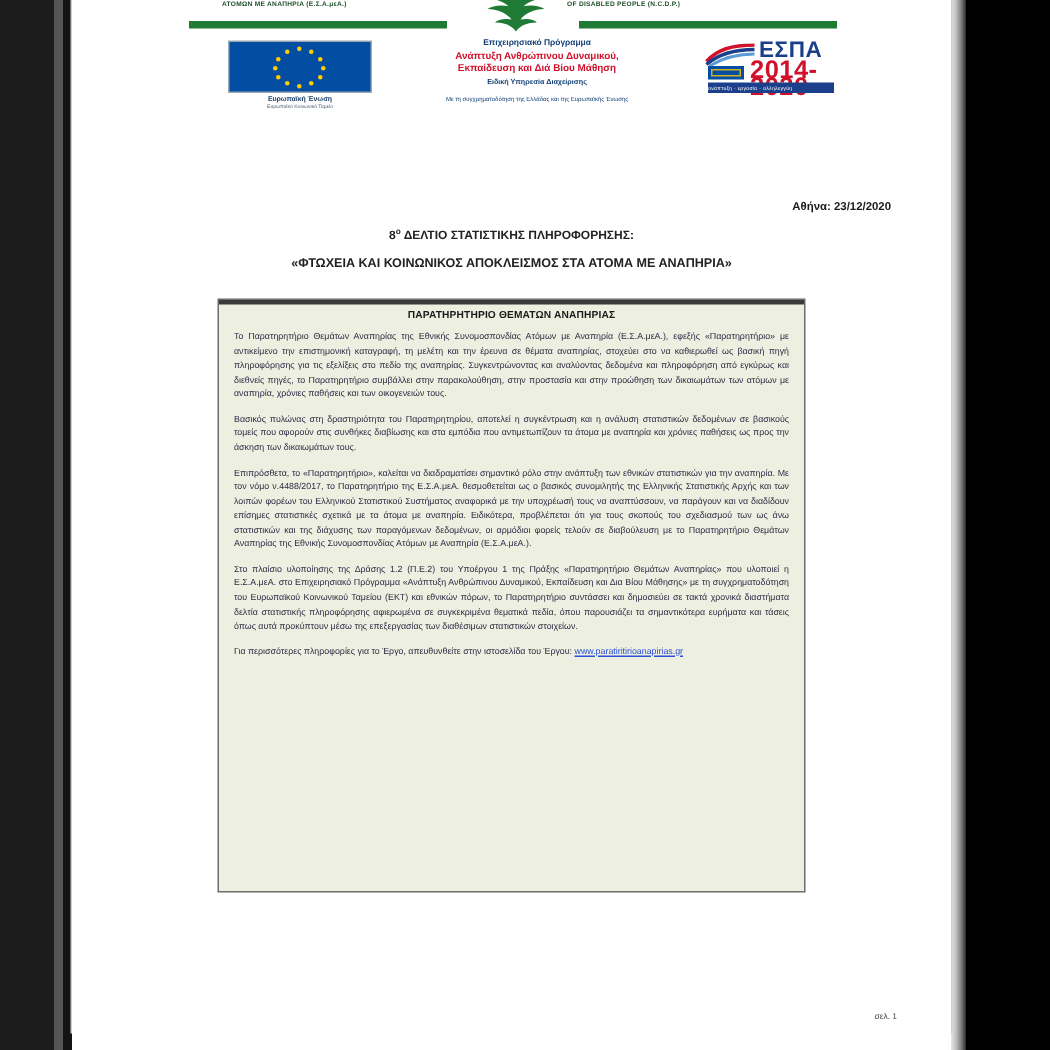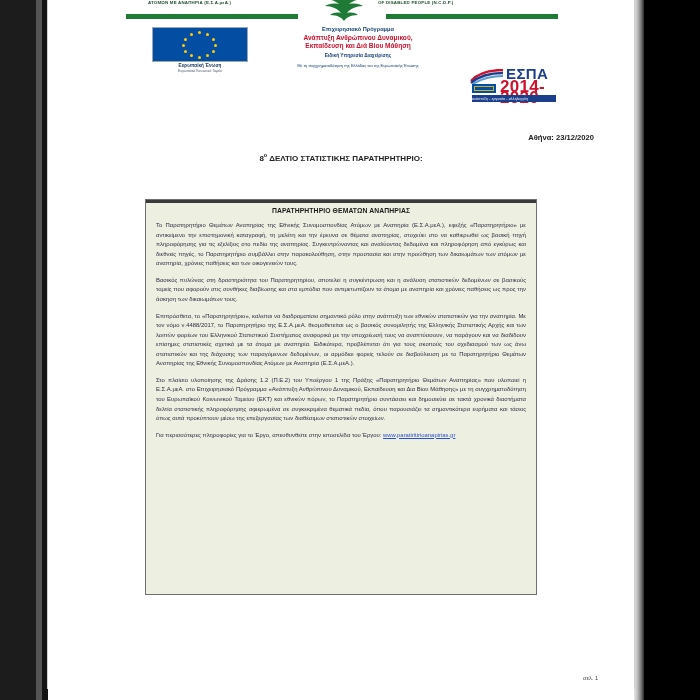--- a/index.html
+++ b/index.html
@@ -54,21 +54,21 @@
     font-size:4.6px;font-weight:bold;color:#173a63;line-height:1.25;}
   .eu-cap .sub{font-size:3.4px;font-weight:normal;color:#55637a;display:block;}
 
   .op-text{position:absolute;left:212px;top:2px;width:196px;text-align:center;line-height:1.35;}
   .op-text .l1{font-size:5.6px;color:#123f76;font-weight:bold;}
   .op-text .l2{font-size:6.6px;color:#d0112b;font-weight:bold;}
   .op-text .l3{font-size:6.6px;color:#d0112b;font-weight:bold;}
   .op-text .l4{font-size:4.8px;color:#123f76;font-weight:bold;margin-top:2px;}
   .op-text .l5{font-size:4.0px;color:#123f76;margin-top:3px;}
 
-  .espa{position:absolute;left:420px;top:3px;width:90px;height:36px;margin-top:40px;}
+  .espa{position:absolute;left:420px;top:3px;width:90px;height:36px;}
   .espa .swoosh{position:absolute;left:2px;top:2px;width:34px;height:15px;}
   .espa .word{position:absolute;left:38px;top:-1px;font-size:15px;line-height:15px;
     font-weight:bold;color:#1b3f8b;letter-spacing:.4px;}
   .espa .years{position:absolute;left:32px;top:14px;font-size:17px;line-height:11px;
     font-weight:bold;color:#d0112b;letter-spacing:.3px;}
   .espa .miniflag{position:absolute;left:4px;top:17px;width:24px;height:9px;background:#034ea2;}
   .espa .miniflag::after{content:"";position:absolute;inset:2px;border:.5px solid #ffcc00;opacity:.8;}
   .espa .bar{position:absolute;left:4px;top:28px;width:84px;height:7px;background:#1b3f8b;}
   .espa .bar span{position:absolute;top:1.6px;font-size:3.4px;color:#fff;letter-spacing:.2px;}
 
@@ -188,22 +188,23 @@
         <div class="years">2014-2020</div>
         <div class="bar">
           <span>ανάπτυξη - εργασία - αλληλεγγύη</span>
         </div>
       </div>
     </div>
 
     <div class="date-line">Αθήνα: 23/12/2020</div>
 
     <div class="doc-title">
-      <span>8</span><span class="sup">ο</span><span> ΔΕΛΤΙΟ ΣΤΑΤΙΣΤΙΚΗΣ ΠΑΡΑΤΗΡΗΤΗΡΙΟ:</span>
-    </div>
+      <span>8</span><span class="sup">ο</span><span> ΔΕΛΤΙΟ ΣΤΑΤΙΣΤΙΚΗΣ ΠΛΗΡΟΦΟΡΗΣΗΣ:</span>
+    </div>
+    <div class="doc-subtitle">«ΦΤΩΧΕΙΑ ΚΑΙ ΚΟΙΝΩΝΙΚΟΣ ΑΠΟΚΛΕΙΣΜΟΣ ΣΤΑ ΑΤΟΜΑ ΜΕ ΑΝΑΠΗΡΙΑ»</div>
 
     <div class="box">
       <div class="box-head">ΠΑΡΑΤΗΡΗΤΗΡΙΟ ΘΕΜΑΤΩΝ ΑΝΑΠΗΡΙΑΣ</div>
       <div class="box-body">
         <p>Το Παρατηρητήριο Θεμάτων Αναπηρίας της Εθνικής Συνομοσπονδίας Ατόμων με Αναπηρία (Ε.Σ.Α.μεΑ.), εφεξής «Παρατηρητήριο» με αντικείμενο την επιστημονική καταγραφή, τη μελέτη και την έρευνα σε θέματα αναπηρίας, στοχεύει στο να καθιερωθεί ως βασική πηγή πληροφόρησης για τις εξελίξεις στο πεδίο της αναπηρίας. Συγκεντρώνοντας και αναλύοντας δεδομένα και πληροφόρηση από εγκύρως και διεθνείς πηγές, το Παρατηρητήριο συμβάλλει στην παρακολούθηση, στην προστασία και στην προώθηση των δικαιωμάτων των ατόμων με αναπηρία, χρόνιες παθήσεις και των οικογενειών τους.</p>
         <p>Βασικός πυλώνας στη δραστηριότητα του Παρατηρητηρίου, αποτελεί η συγκέντρωση και η ανάλυση στατιστικών δεδομένων σε βασικούς τομείς που αφορούν στις συνθήκες διαβίωσης και στα εμπόδια που αντιμετωπίζουν τα άτομα με αναπηρία και χρόνιες παθήσεις ως προς την άσκηση των δικαιωμάτων τους.</p>
         <p>Επιπρόσθετα, το «Παρατηρητήριο», καλείται να διαδραματίσει σημαντικό ρόλο στην ανάπτυξη των εθνικών στατιστικών για την αναπηρία. Με τον νόμο ν.4488/2017, το Παρατηρητήριο της Ε.Σ.Α.μεΑ. θεσμοθετείται ως ο βασικός συνομιλητής της Ελληνικής Στατιστικής Αρχής και των λοιπών φορέων του Ελληνικού Στατιστικού Συστήματος αναφορικά με την υποχρέωσή τους να αναπτύσσουν, να παράγουν και να διαδίδουν επίσημες στατιστικές σχετικά με τα άτομα με αναπηρία. Ειδικότερα, προβλέπεται ότι για τους σκοπούς του σχεδιασμού των ως άνω στατιστικών και της διάχυσης των παραγόμενων δεδομένων, οι αρμόδιοι φορείς τελούν σε διαβούλευση με το Παρατηρητήριο Θεμάτων Αναπηρίας της Εθνικής Συνομοσπονδίας Ατόμων με Αναπηρία (Ε.Σ.Α.μεΑ.).</p>
         <p>Στο πλαίσιο υλοποίησης της Δράσης 1.2 (Π.Ε.2) του Υποέργου 1 της Πράξης «Παρατηρητήριο Θεμάτων Αναπηρίας» που υλοποιεί η Ε.Σ.Α.μεΑ. στο Επιχειρησιακό Πρόγραμμα «Ανάπτυξη Ανθρώπινου Δυναμικού, Εκπαίδευση και Δια Βίου Μάθησης» με τη συγχρηματοδότηση του Ευρωπαϊκού Κοινωνικού Ταμείου (ΕΚΤ) και εθνικών πόρων, το Παρατηρητήριο συντάσσει και δημοσιεύει σε τακτά χρονικά διαστήματα δελτία στατιστικής πληροφόρησης αφιερωμένα σε συγκεκριμένα θεματικά πεδία, όπου παρουσιάζει τα σημαντικότερα ευρήματα και τάσεις όπως αυτά προκύπτουν μέσω της επεξεργασίας των διαθέσιμων στατιστικών στοιχείων.</p>
         <p>
           <span>Για περισσότερες πληροφορίες για το Έργο, απευθυνθείτε στην ιστοσελίδα του Έργου:</span>

